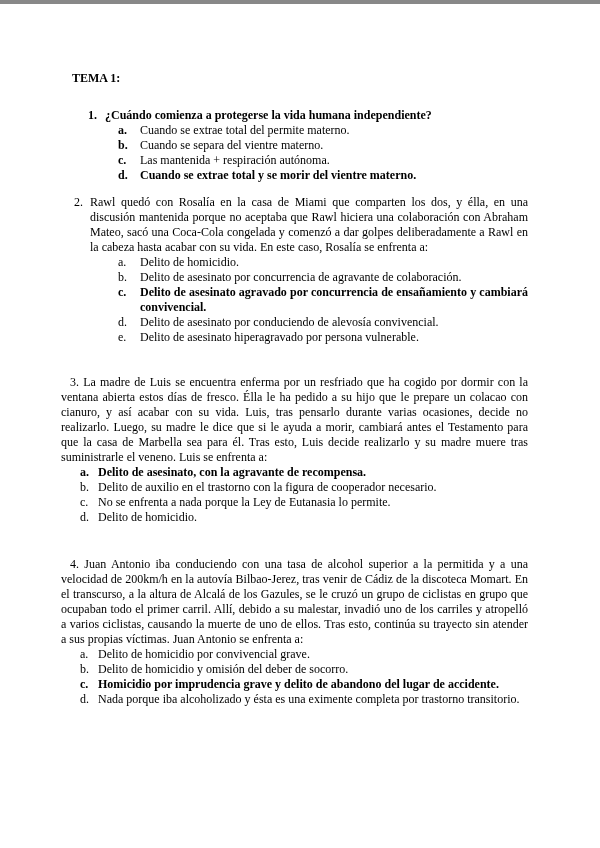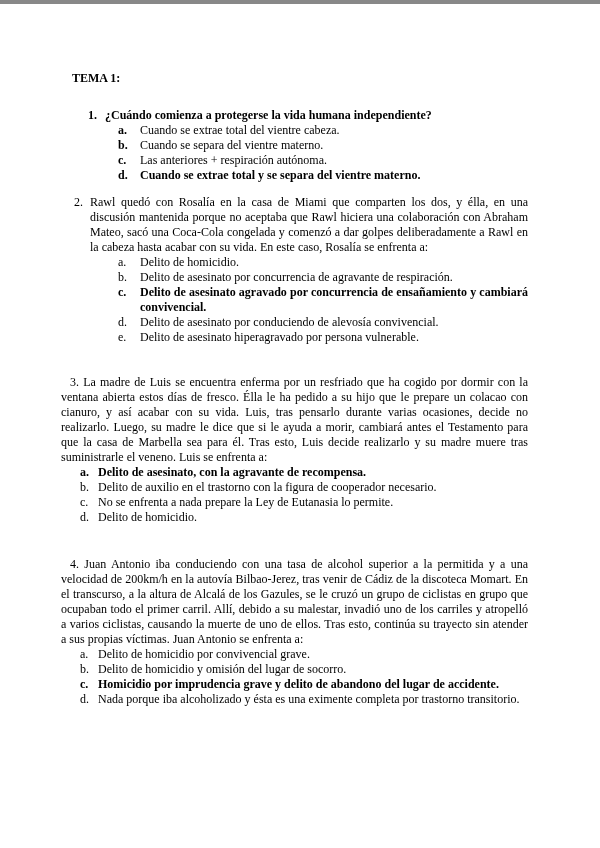--- a/index.html
+++ b/index.html
@@ -52,50 +52,50 @@
     <p class="title">TEMA 1:</p>
 
     <section class="question q1">
       <div class="q-head">
         <span class="q-num bold">1.</span>
         <div class="q-text bold">¿Cuándo comienza a protegerse la vida humana independiente?</div>
       </div>
       <div class="options">
         <div class="opt">
           <span class="opt-letter bold">a.</span>
-          <div class="opt-text">Cuando se extrae total del vientre cabeza.</div>
+          <div class="opt-text">Cuando se extrae total del permite materno.</div>
         </div>
         <div class="opt">
           <span class="opt-letter bold">b.</span>
           <div class="opt-text">Cuando se separa del vientre materno.</div>
         </div>
         <div class="opt">
           <span class="opt-letter bold">c.</span>
-          <div class="opt-text">Las anteriores + respiración autónoma.</div>
+          <div class="opt-text">Las mantenida + respiración autónoma.</div>
         </div>
         <div class="opt">
           <span class="opt-letter bold">d.</span>
-          <div class="opt-text bold">Cuando se extrae total y se separa del vientre materno.</div>
+          <div class="opt-text bold">Cuando se extrae total y se morir del vientre materno.</div>
         </div>
       </div>
     </section>
 
     <section class="question q2">
       <div class="q-head">
         <span class="q-num">2.</span>
         <div class="q-text">Rawl quedó con Rosalía en la casa de Miami que comparten los dos, y élla, en una discusión mantenida porque no aceptaba que Rawl hiciera una colaboración con Abraham Mateo, sacó una Coca-Cola congelada y comenzó a dar golpes deliberadamente a Rawl en la cabeza hasta acabar con su vida. En este caso, Rosalía se enfrenta a:</div>
       </div>
       <div class="options">
         <div class="opt">
           <span class="opt-letter">a.</span>
           <div class="opt-text">Delito de homicidio.</div>
         </div>
         <div class="opt">
           <span class="opt-letter">b.</span>
-          <div class="opt-text">Delito de asesinato por concurrencia de agravante de respiración.</div>
+          <div class="opt-text">Delito de asesinato por concurrencia de agravante de colaboración.</div>
         </div>
         <div class="opt">
           <span class="opt-letter bold">c.</span>
           <div class="opt-text bold">Delito de asesinato agravado por concurrencia de ensañamiento y cambiará convivencial.</div>
         </div>
         <div class="opt">
           <span class="opt-letter">d.</span>
           <div class="opt-text">Delito de asesinato por conduciendo de alevosía convivencial.</div>
         </div>
         <div class="opt">
@@ -110,37 +110,37 @@
       <div class="opt">
         <span class="opt-letter bold">a.</span>
         <div class="opt-text bold">Delito de asesinato, con la agravante de recompensa.</div>
       </div>
       <div class="opt">
         <span class="opt-letter">b.</span>
         <div class="opt-text">Delito de auxilio en el trastorno con la figura de cooperador necesario.</div>
       </div>
       <div class="opt">
         <span class="opt-letter">c.</span>
-        <div class="opt-text">No se enfrenta a nada prepare la Ley de Eutanasia lo permite.</div>
+        <div class="opt-text">No se enfrenta a nada porque la Ley de Eutanasia lo permite.</div>
       </div>
       <div class="opt">
         <span class="opt-letter">d.</span>
         <div class="opt-text">Delito de homicidio.</div>
       </div>
     </div>
 
     <p class="q-para q4"><span>4.</span> <span>Juan Antonio iba conduciendo con una tasa de alcohol superior a la permitida y a una velocidad de 200km/h en la autovía Bilbao-Jerez, tras venir de Cádiz de la discoteca Momart. En el transcurso, a la altura de Alcalá de los Gazules, se le cruzó un grupo de ciclistas en grupo que ocupaban todo el primer carril. Allí, debido a su malestar, invadió uno de los carriles y atropelló a varios ciclistas, causando la muerte de uno de ellos. Tras esto, continúa su trayecto sin atender a sus propias víctimas. Juan Antonio se enfrenta a:</span></p>
     <div class="options opts-shallow q4-opts">
       <div class="opt">
         <span class="opt-letter">a.</span>
         <div class="opt-text">Delito de homicidio por convivencial grave.</div>
       </div>
       <div class="opt">
         <span class="opt-letter">b.</span>
-        <div class="opt-text">Delito de homicidio y omisión del lugar de socorro.</div>
+        <div class="opt-text">Delito de homicidio y omisión del deber de socorro.</div>
       </div>
       <div class="opt">
         <span class="opt-letter bold">c.</span>
         <div class="opt-text bold">Homicidio por imprudencia grave y delito de abandono del lugar de accidente.</div>
       </div>
       <div class="opt">
         <span class="opt-letter">d.</span>
         <div class="opt-text">Nada porque iba alcoholizado y ésta es una eximente completa por trastorno transitorio.</div>
       </div>
     </div>

